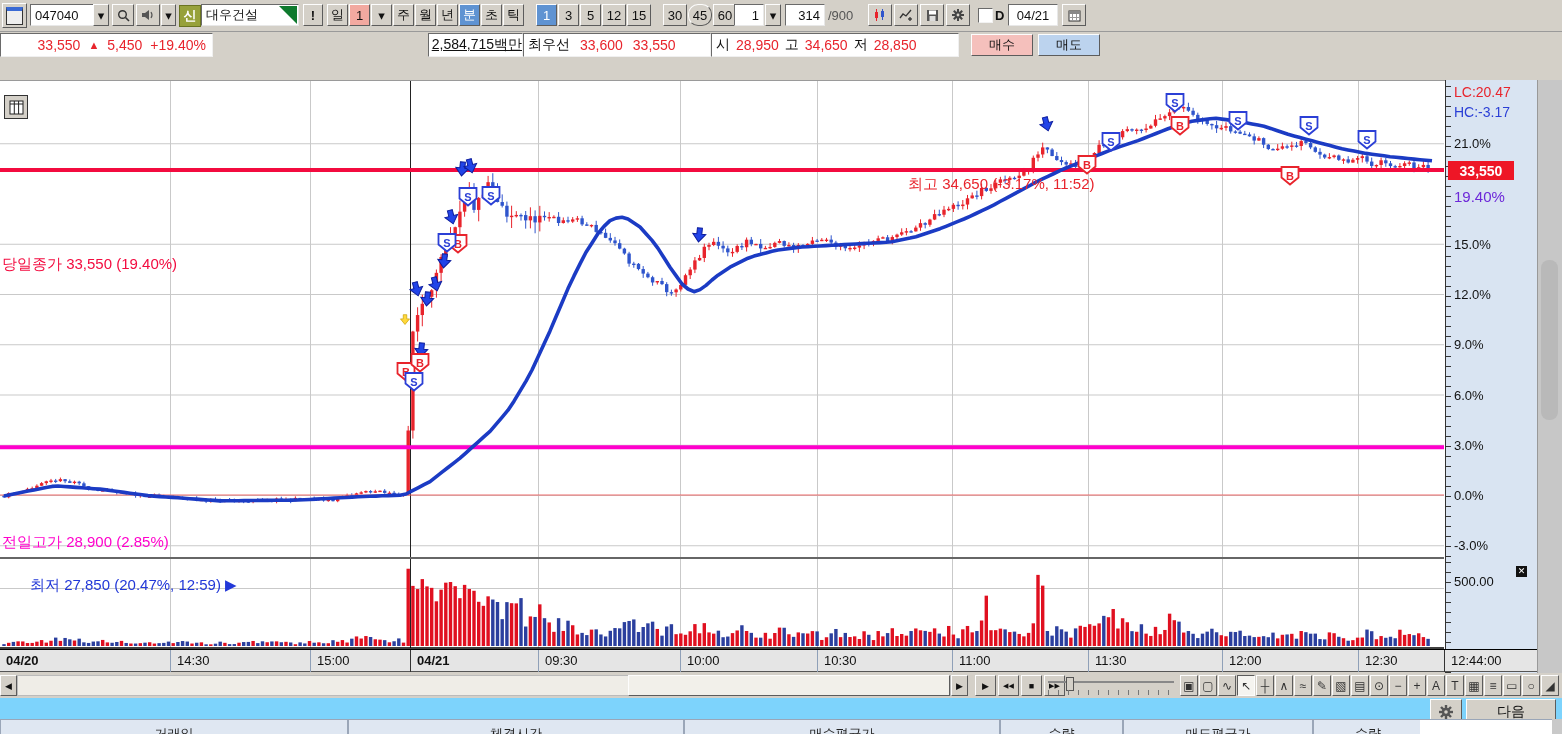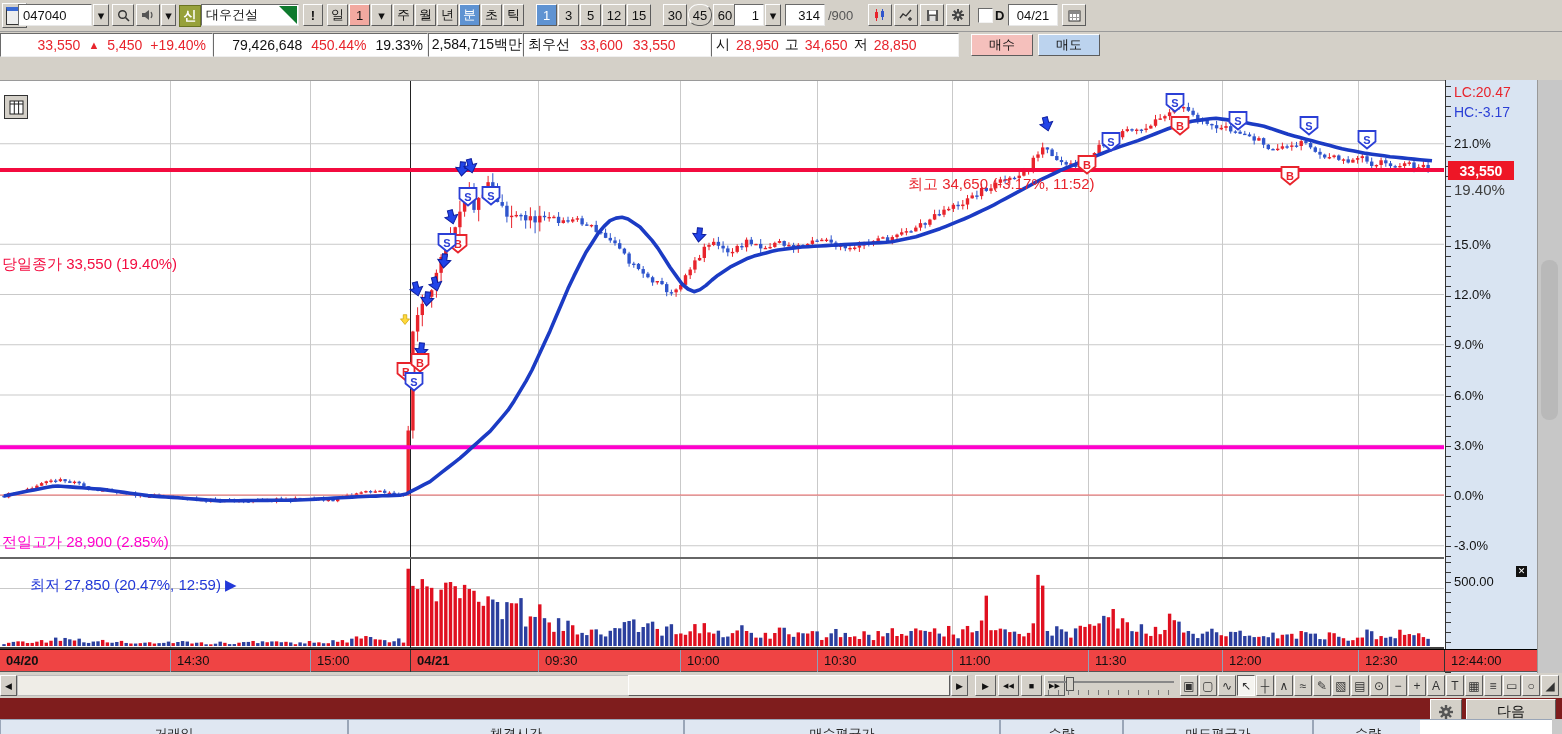--- a/index.html
+++ b/index.html
@@ -28,49 +28,49 @@
   #chart-bg{position:absolute;left:0;top:1px;width:1445px;height:569px;background:#fff;border-top:1px solid #9a9a9a;}
   #chart-svg{position:absolute;left:0;top:1px;}
   .ann{position:absolute;font-size:15px;white-space:nowrap;pointer-events:none;}
   #y-axis{position:absolute;left:1445px;top:1px;width:92px;height:593px;background:#d9e4f2;
           border-left:1px solid #333;box-sizing:border-box;}
   .ytick{position:absolute;left:8px;font-size:13px;color:#111;white-space:nowrap;}
   .tickstrip{position:absolute;left:0;width:5px;
      background:repeating-linear-gradient(to bottom,#333 0 1px,transparent 1px 10px);}
   #cur-price-box{position:absolute;left:2px;width:66px;height:19px;background:#ee1626;color:#fff;
      font-weight:bold;font-size:14px;display:flex;align-items:center;justify-content:center;}
-  #time-axis{position:absolute;left:0;top:570px;width:1537px;height:23px;background:#ef4444;
+  #time-axis{position:absolute;left:0;top:570px;width:1537px;height:23px;background:#e5e5e5;
      border-top:1px solid #000;border-bottom:1px solid #555;box-sizing:border-box;}
   .tlabel{position:absolute;top:3px;font-size:13px;color:#111;white-space:nowrap;}
   .tsep{position:absolute;top:0;width:1px;height:22px;background:#8fa0b8;}
   #edge-strip{position:absolute;left:1537px;top:1px;width:25px;height:593px;background:#c7c7c7;border-left:1px solid #999;}
   #scroll-row{position:absolute;left:0;top:673px;width:1562px;height:25px;background:#d4d0c8;}
   .sbtn{position:absolute;top:2px;height:21px;display:flex;align-items:center;justify-content:center;
         background:#d4d0c8;border:1px solid;border-color:#fdfdfd #5c5c5c #5c5c5c #fdfdfd;box-sizing:border-box;}
   #tools{position:absolute;left:1180px;top:2px;height:21px;display:flex;}
   .tool{width:18px;height:21px;margin-right:1px;display:flex;align-items:center;justify-content:center;
         font-size:12px;color:#333;background:#d4d0c8;border:1px solid;
         border-color:#fdfdfd #5c5c5c #5c5c5c #fdfdfd;box-sizing:border-box;}
   .tool.pressed{border-color:#5c5c5c #fdfdfd #fdfdfd #5c5c5c;background:#f5f4f0;}
-  #bottom-band{position:absolute;left:0;top:698px;width:1562px;height:21px;background:#7f1d1d;}
+  #bottom-band{position:absolute;left:0;top:698px;width:1562px;height:21px;background:#7dd3fc;}
   #table-header{position:absolute;left:0;top:719px;width:1562px;height:20px;background:#fff;}
   .th{position:absolute;top:0;height:20px;background:#dfe7f2;border:1px solid #9aa6b8;box-sizing:border-box;
       font-size:13px;display:flex;justify-content:center;padding-top:5px;color:#222;}
   .badge-green{background:#97a13a;color:#fff;font-weight:bold;width:20px;height:20px;
       display:inline-flex;align-items:center;justify-content:center;border:1px solid #6a7420;}
   svg text{font-family:"Liberation Sans","DejaVu Sans",sans-serif;}
 </style>
 </head>
 <body>
 
 <div class="toolbar-row">
   <div class="btn abs" style="left:2px;top:3px;width:25px;height:25px;">
     <span style="display:block;width:15px;height:13px;border:1px solid #333;background:#eee;border-top:4px solid #3a6ad4;"></span>
   </div>
-  <div class="field abs" style="left:18px;top:4px;width:74px;">
+  <div class="field abs" style="left:30px;top:4px;width:74px;">
     <span>047040</span>
   </div>
   <div class="btn drop abs" style="left:93px;top:4px;">▾</div>
   <div class="btn abs" style="left:112px;top:4px;width:22px;">
     <svg width="13" height="13" viewBox="0 0 13 13">
         <circle cx="5.5" cy="5.5" r="3.8" fill="none" stroke="#333" stroke-width="1.4"></circle>
         <line x1="8.5" y1="8.5" x2="12" y2="12" stroke="#333" stroke-width="1.6"></line>
       </svg>
   </div>
   <div class="btn abs" style="left:136px;top:4px;width:24px;">
@@ -165,26 +165,21 @@
   </div>
 </div>
 
 <div class="info-row">
   <div class="ipanel" style="left:0;width:213px;justify-content:flex-end;padding-right:6px;gap:8px;">
     <span class="red">33,550</span>
     <span class="red" style="font-size:11px;">▲</span>
     <span class="red">5,450</span>
     <span class="red">+19.40%</span>
   </div>
-  <div class="ipanel" style="left:213px;width:215px;justify-content:flex-end;padding-right:4px;gap:9px;">
-    <span class="blk">79,426,648</span>
-    <span class="red">450.44%</span>
-    <span class="blk">19.33%</span>
-  </div>
-  <div class="ipanel" style="left:428px;width:95px;justify-content:flex-end;padding-right:0;">
+  <div class="ipanel" style="left:428px;width:95px;justify-content:flex-end;padding-right:0;text-decoration:underline;">
     <span class="blk">2,584,715백만</span>
   </div>
   <div class="ipanel" style="left:523px;width:188px;gap:10px;padding-left:4px;">
     <span class="blk">최우선</span>
     <span class="red">33,600</span>
     <span class="red">33,550</span>
   </div>
   <div class="ipanel" style="left:711px;width:248px;gap:6px;padding-left:4px;">
     <span class="blk">시</span>
     <span class="red">28,950</span>
@@ -1237,21 +1232,21 @@
   <div class="ann" id="ann-close" style="left: 2px; top: 176px; color: rgb(243, 11, 63);">당일종가 33,550 (19.40%)</div>
   <div class="ann" id="ann-prevhigh" style="left: 2px; top: 454px; color: rgb(255, 0, 204);">전일고가 28,900 (2.85%)</div>
   <div class="ann" id="ann-low" style="left: 30px; top: 497px; color: rgb(34, 56, 216);">최저 27,850 (20.47%, 12:59)  ▶</div>
 
   <div id="y-axis">
     <div class="tickstrip" style="top:6px;height:472px;"></div>
     <div class="tickstrip" style="top:482px;height:162px;"></div>
     <div class="ytick" style="top:4px;color:#e8242c;font-size:14px;">LC:20.47</div>
     <div class="ytick" style="top:24px;color:#2b3fd6;font-size:14px;">HC:-3.17</div>
     <div id="cur-price-box" style="top:81px;">33,550</div>
-    <div class="ytick" style="top:101px;color:#404040;font-size:15px;">19.40%</div>
+    <div class="ytick" style="top:108px;color:#6d28d9;font-size:15px;">19.40%</div>
     <div id="ytick-holder">
         <div class="ytick" style="top: 56.25px;">21.0%</div>
         <div class="ytick" style="top: 156.75px;">15.0%</div>
         <div class="ytick" style="top: 207px;">12.0%</div>
         <div class="ytick" style="top: 257.25px;">9.0%</div>
         <div class="ytick" style="top: 307.5px;">6.0%</div>
         <div class="ytick" style="top: 357.75px;">3.0%</div>
         <div class="ytick" style="top: 408px;">0.0%</div>
         <div class="ytick" style="top: 458.25px;">-3.0%</div>
       </div>

